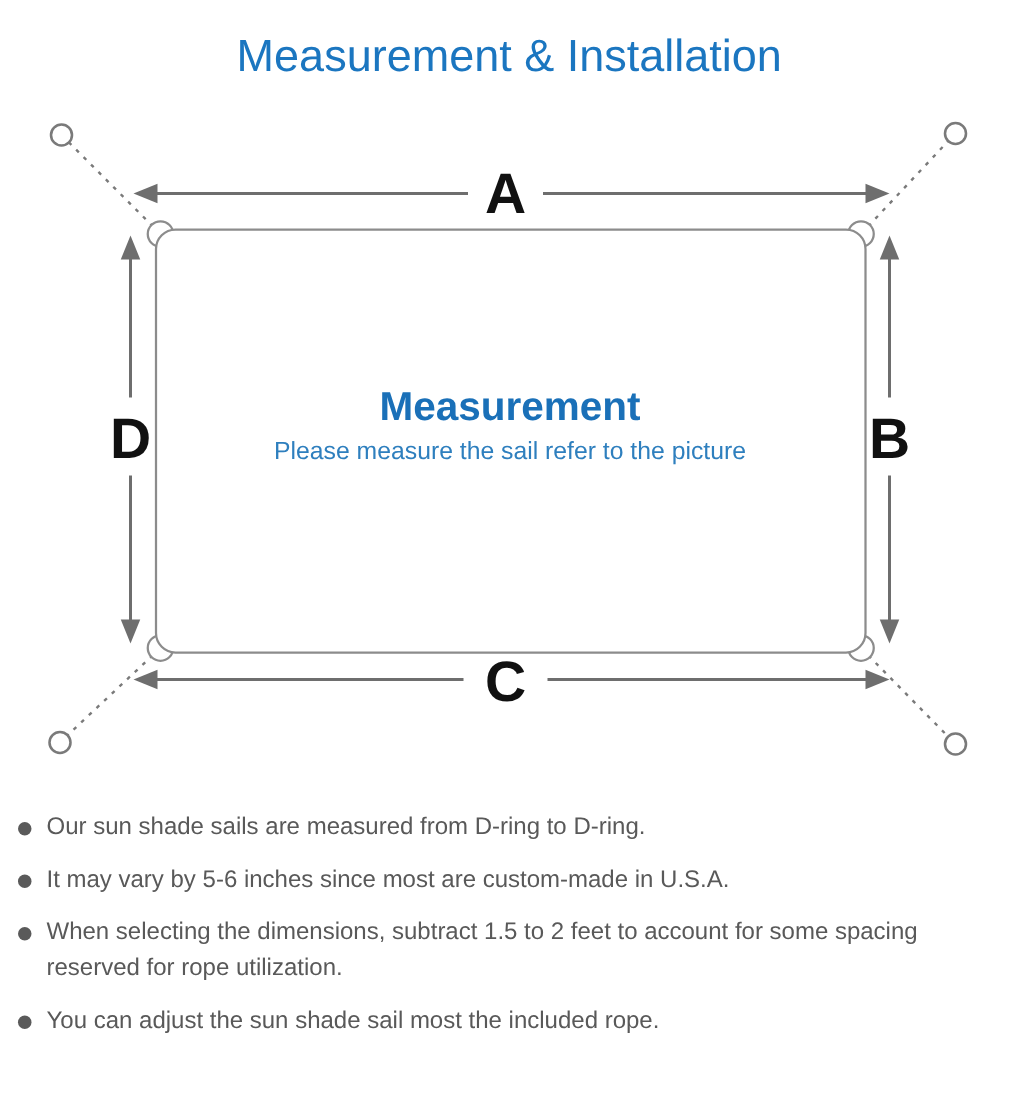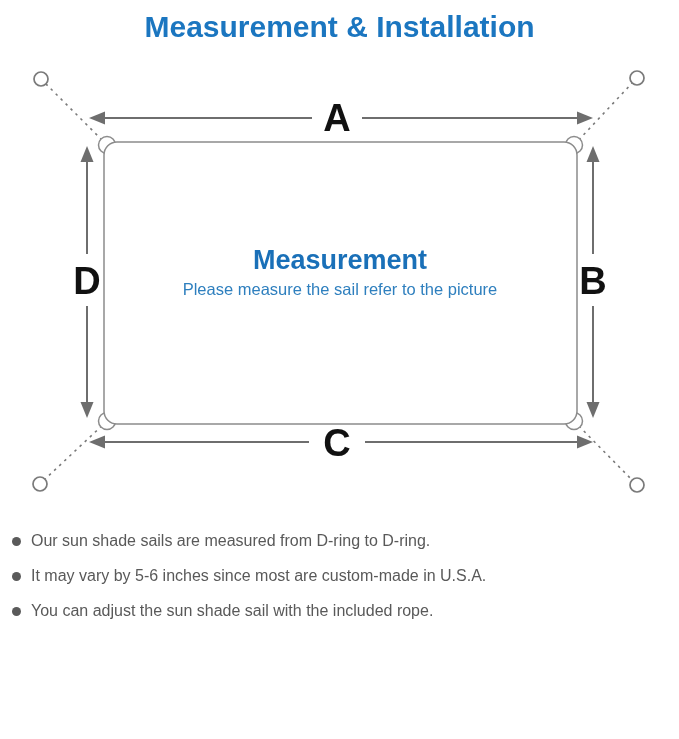--- a/index.html
+++ b/index.html
@@ -11,27 +11,27 @@
     overflow: hidden;
     font-family: "Liberation Sans", sans-serif;
   }
   .page {
     position: relative;
     width: 679px;
     height: 739px;
     background: #ffffff;
   }
   h1.page-title {
-    margin: 1px;
+    margin: 12px;
     padding-top: 6px;
     height: 40px;
     line-height: 40px;
     text-align: center;
     font-size: 30px;
-    font-weight: bold;
+    font-weight: normal;
     color: #1b76c0;
     letter-spacing: 0px;
   }
   svg.diagram {
     display: block;
     margin-top: 14px;
     width: 679px;
     height: 440px;
   }
   .sail-line { stroke: #6e6e6e; stroke-width: 2; }
@@ -150,23 +150,30 @@
       </div>
     </div>
 
     <div class="bullet-item">
       <span class="dot"></span>
       <div class="bullet-text">
         <span class="bline">It may vary by 5-6 inches since most are custom-made in U.S.A.</span>
       </div>
     </div>
 
+    <div class="bullet-item">
+      <span class="dot"></span>
+      <div class="bullet-text">
+        <span class="bline">When selecting the dimensions, subtract 1.5 to 2 feet to account for some spacing</span>
+        <span class="bline">reserved for rope utilization.</span>
+      </div>
+    </div>
 
     <div class="bullet-item">
       <span class="dot"></span>
       <div class="bullet-text">
-        <span class="bline">You can adjust the sun shade sail with the included rope.</span>
+        <span class="bline">You can adjust the sun shade sail most the included rope.</span>
       </div>
     </div>
 
 
   </div>
 </div>
 
 </body></html>

